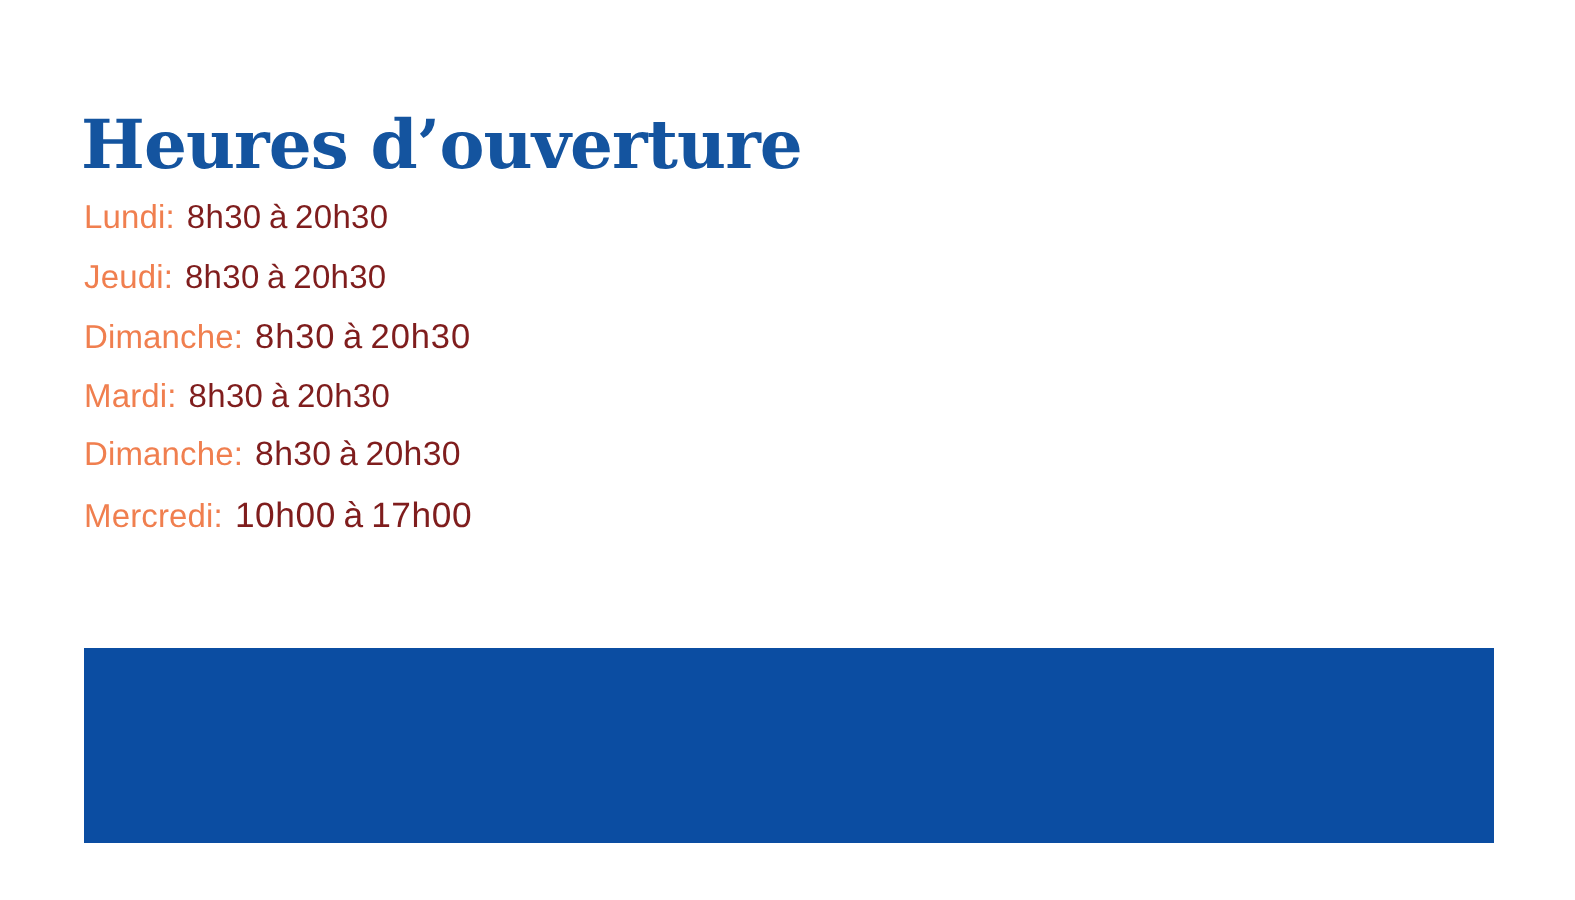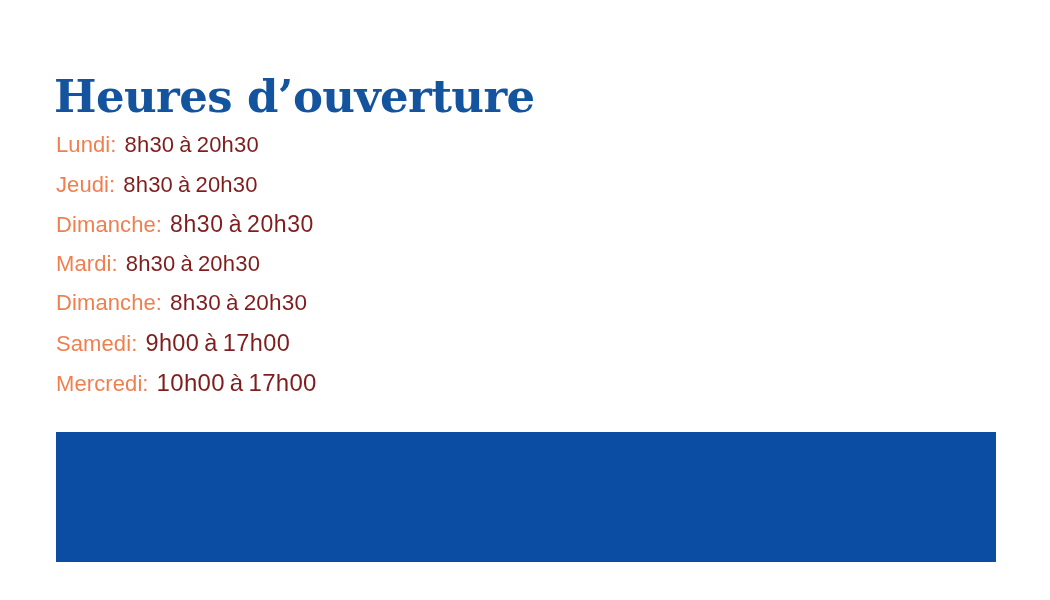--- a/index.html
+++ b/index.html
@@ -110,24 +110,20 @@
     <li class="hours-row">
       <span class="day-label">Mardi:</span>
       <span class="time-range"><span>8h30</span><span class="time-sep">à</span><span>20h30</span></span>
     </li>
 
     <li class="hours-row">
       <span class="day-label">Dimanche:</span>
       <span class="time-range"><span>8h30</span><span class="time-sep">à</span><span>20h30</span></span>
     </li>
 
-    <li class="hours-row">
-      <span class="day-label">Samedi:</span>
-      <span class="time-range"><span>9h00</span><span class="time-sep">à</span><span>17h00</span></span>
-    </li>
 
     <li class="hours-row">
       <span class="day-label">Mercredi:</span>
       <span class="time-range"><span>10h00</span><span class="time-sep">à</span><span>17h00</span></span>
     </li>
 
   </ul>
 
   <div class="media-block"></div>
 

